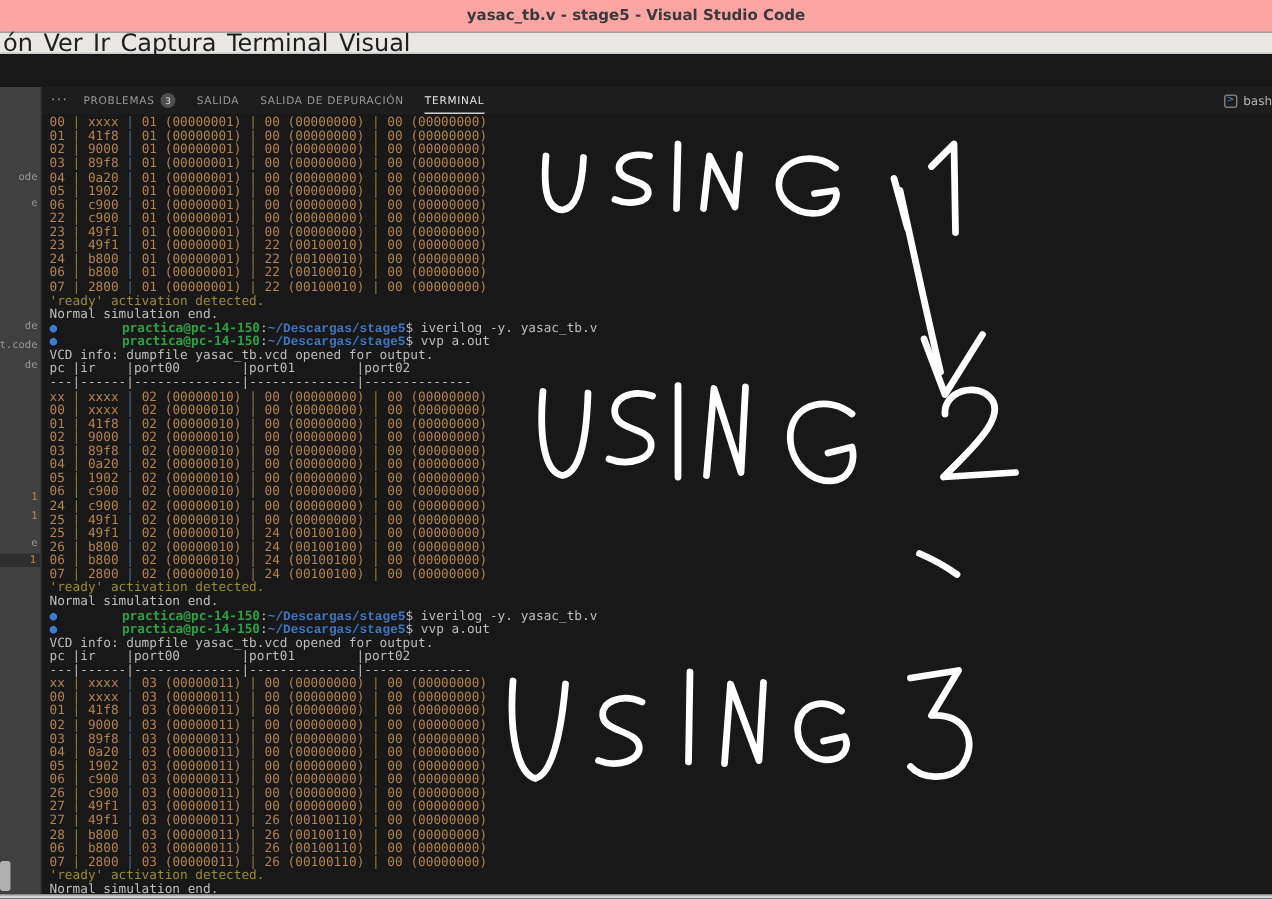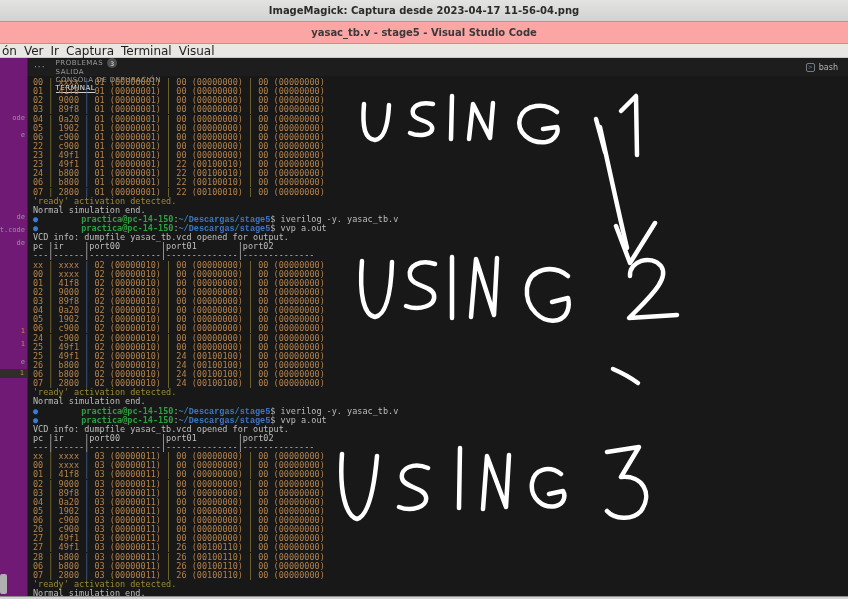--- a/index.html
+++ b/index.html
@@ -7,43 +7,43 @@
        font-family:"DejaVu Sans",sans-serif;position:relative;}
   .screen{position:absolute;inset:0;}
   *{box-sizing:border-box;}
 
   
   .titlebar{height:22px;background:linear-gradient(#e3e3e1,#d2d2d0);
     border-bottom:1px solid #9f9f9f;display:flex;align-items:center;justify-content:center;
     font-size:10px;color:#2b2b2b;font-weight:bold;}
   .titlebar.vscode{background:#fca5a5;font-weight:bold;color:#3a3a3a;}
   .menubar{height:14px;background:#e9e7e4;display:flex;align-items:center;
-    font-size:12px;color:#1e1e1e;border-bottom:1px solid #c8c8c8;}
+    font-size:16px;color:#1e1e1e;border-bottom:1px solid #c8c8c8;}
   .menu-item{margin-left:7px;cursor:default;white-space:nowrap;}
   .menu-item:first-child{margin-left:2px;}
 
   
   .workbench{position:absolute;top:58px;left:0;right:0;bottom:3px;display:flex;background:#181818;}
-  .left-strip{width:28px;background:#701a75;border-right:1px solid #2c2c2c;position:relative;
+  .left-strip{width:28px;background:#404040;border-right:1px solid #2c2c2c;position:relative;
     font-family:"DejaVu Sans Mono",monospace;overflow:hidden;}
   .fragment{position:absolute;right:2px;font-size:7px;color:#969696;white-space:nowrap;line-height:9px;}
   .fragment.orange{color:#c98a3f;}
   .fragment.hl{left:0;right:0;background:#2e2e2e;text-align:right;padding-right:3px;}
   .left-nub{position:absolute;left:0;bottom:2px;width:7px;height:20px;background:#b0b0b0;border-radius:2px;}
 
   .main{flex:1;display:flex;flex-direction:column;background:#181818;min-width:0;}
   .panel-tabs{height:18px;display:flex;align-items:center;font-size:7px;color:#9a9a9a;
     letter-spacing:.5px;padding-left:4px;background:#1d1d1d;flex:none;}
   .ellipsis{color:#9a9a9a;margin:0 10px 0 2px;font-size:9px;letter-spacing:1px;}
   .ptab{margin-right:14px;display:flex;align-items:center;gap:4px;height:100%;cursor:default;white-space:nowrap;}
   .ptab.active{color:#e8e8e8;border-bottom:1px solid #cfcfcf;}
   .badge{background:#4f4f4f;color:#e0e0e0;border-radius:50%;width:10px;height:10px;
     display:flex;align-items:center;justify-content:center;font-size:6px;letter-spacing:0;}
   .shell{margin-left:auto;display:flex;align-items:center;gap:4px;color:#b5b5b5;
-    padding-right:10px;font-size:8px;letter-spacing:0;}
+    font-size:8px;letter-spacing:0;}
   .shell-icon{width:9px;height:9px;border:1px solid #7a7a7a;border-radius:2px;font-size:6px;
     color:#4f8fd0;display:flex;align-items:center;justify-content:center;line-height:1;}
 
   
   .terminal{flex:1;padding:2px 0 0 5px;font-family:"DejaVu Sans Mono",monospace;
     font-size:8.5px;line-height:9.13px;white-space:pre;overflow:hidden;}
   .tl{height:9.13px;}
   .c-num{color:#b5834c;}
   .p1{color:#8f7e3a;}
   .p2{color:#49689c;}
@@ -57,23 +57,20 @@
 
   
   svg.annotations{position:absolute;top:0;left:0;pointer-events:none;}
   svg.annotations path{fill:none;stroke:#ffffff;stroke-width:4.5;stroke-linecap:round;stroke-linejoin:round;}
 </style>
 </head>
 <body>
 
 <div class="screen">
 
-  <div class="titlebar">
-    <span>ImageMagick: Captura desde 2023-04-17 11-56-04.png</span>
-  </div>
 
   <div class="titlebar vscode">
     <span>yasac_tb.v - stage5 - Visual Studio Code</span>
   </div>
 
   <div class="menubar">
       <span class="menu-item">ón</span>
       <span class="menu-item">Ver</span>
       <span class="menu-item">Ir</span>
       <span class="menu-item">Captura</span>
@@ -90,30 +87,30 @@
         <div class="fragment gray" style="top: 168px;">st.code</div>
         <div class="fragment gray" style="top: 181px;">de</div>
         <div class="fragment orange" style="top: 269px;">1</div>
         <div class="fragment orange" style="top: 282px;">1</div>
         <div class="fragment gray" style="top: 300px;">e</div>
         <div class="fragment orange hl" style="top: 311px;">1</div>
       </div>
     <div class="main">
       <div class="panel-tabs">
         <span class="ellipsis">···</span>
-        <span id="ptabs" style="display:flex;height:100%;align-items:flex-start;flex-direction:column;">
+        <span id="ptabs" style="display:flex;height:100%;align-items:flex-end;">
             <span class="ptab">
               <span>PROBLEMAS</span>
               <span class="badge">3</span>
             </span>
             <span class="ptab">
               <span>SALIDA</span>
             </span>
             <span class="ptab">
-              <span>CONSOLA DE DEPURACIÓN</span>
+              <span>SALIDA DE DEPURACIÓN</span>
             </span>
             <span class="ptab active">
               <span>TERMINAL</span>
             </span>
           </span>
         <span class="shell">
           <span class="shell-icon">&gt;</span>
           <span>bash</span>
         </span>
       </div>

